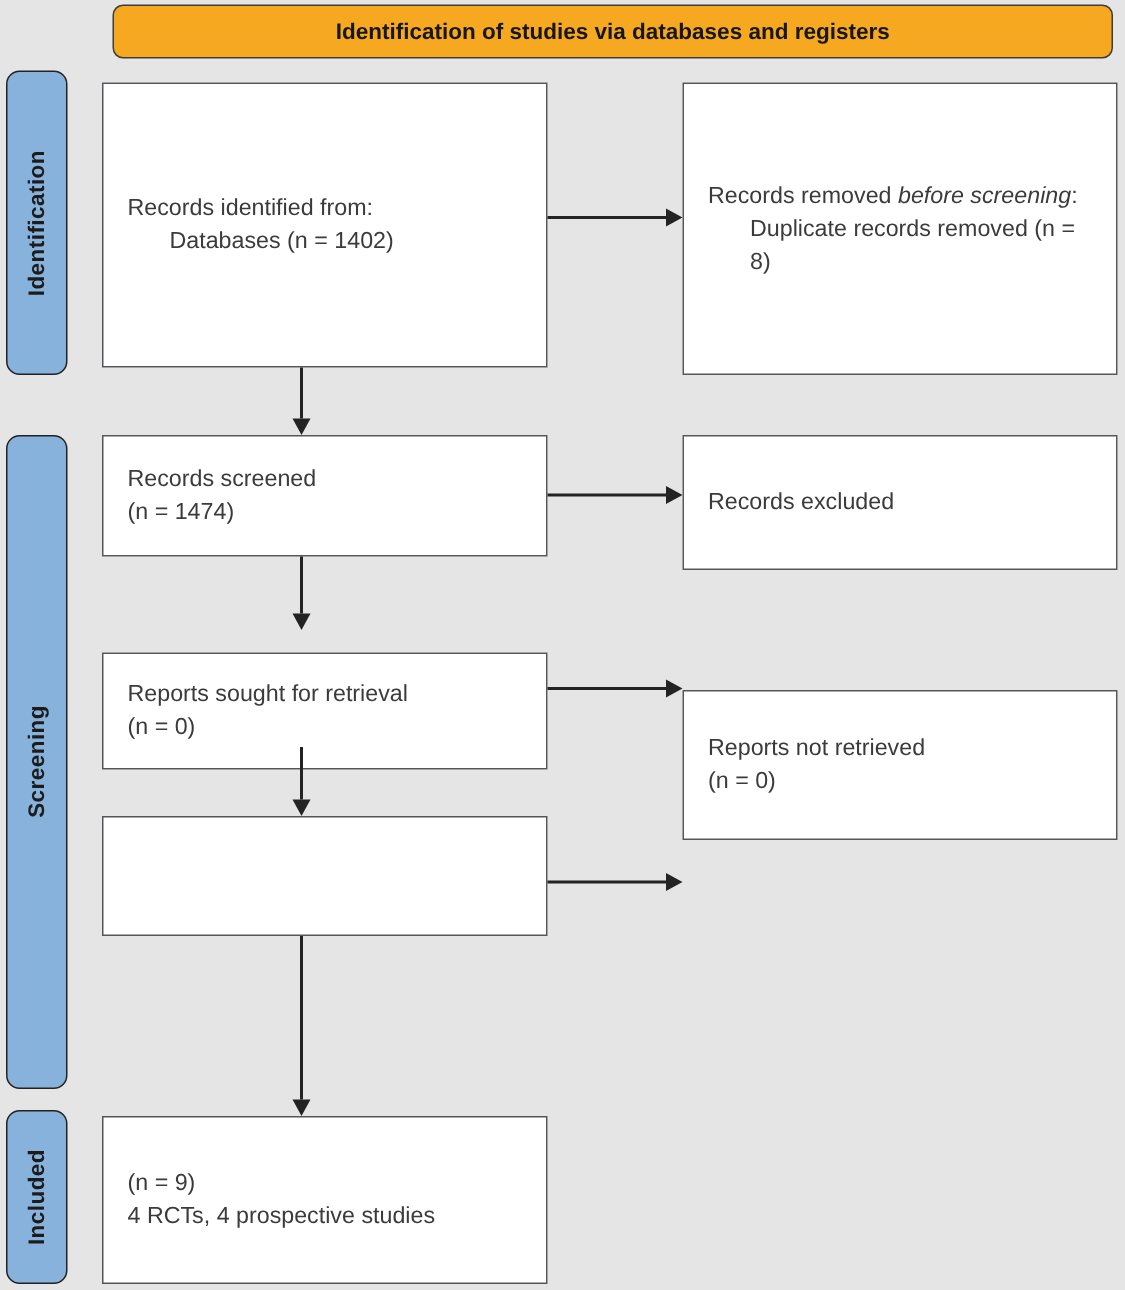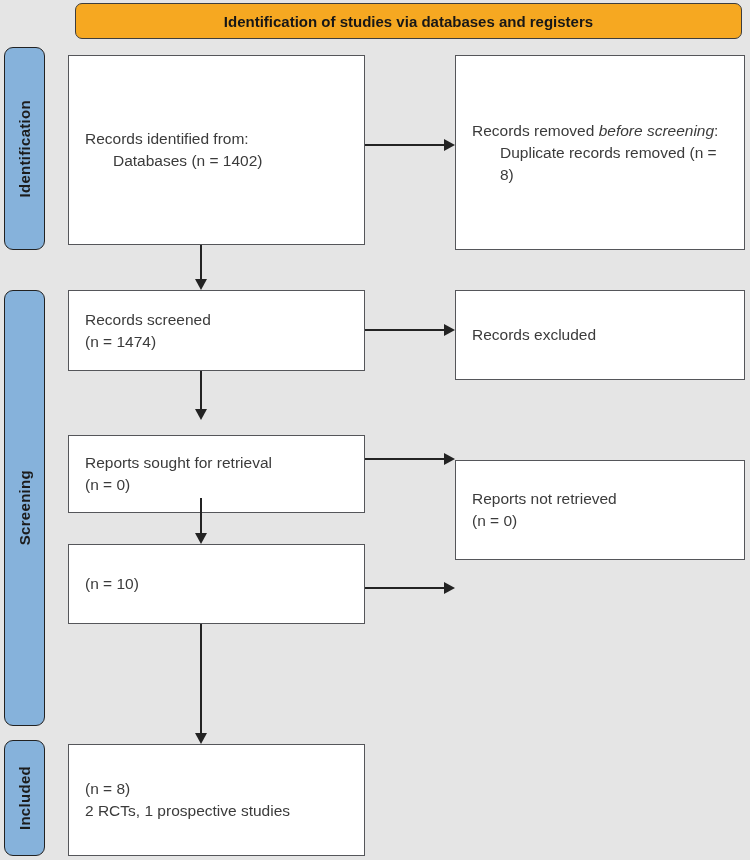--- a/index.html
+++ b/index.html
@@ -99,26 +99,25 @@
     <div class="line">Records screened</div>
     <div class="line">(n = 1474)</div>
   </div>
 
   <div class="box col-left b3">
     <div class="line">Reports sought for retrieval</div>
     <div class="line">(n = 0)</div>
   </div>
 
   <div class="box col-left b4">
-    <div class="line">(n = 10)</div>
   </div>
 
   <div class="box col-left b5">
-    <div class="line">(n = 8)</div>
-    <div class="line">2 RCTs, 1 prospective studies</div>
+    <div class="line">(n = 9)</div>
+    <div class="line">4 RCTs, 4 prospective studies</div>
   </div>
 
   <div class="box col-right r1">
     <div class="line"><span>Records removed </span><i>before screening</i><span>:</span></div>
     <div class="line indent">Duplicate records removed (n = 8)</div>
   </div>
 
   <div class="box col-right r2">
     <div class="line">Records excluded</div>
   </div>

